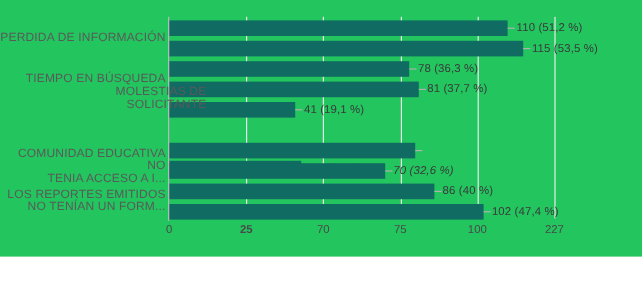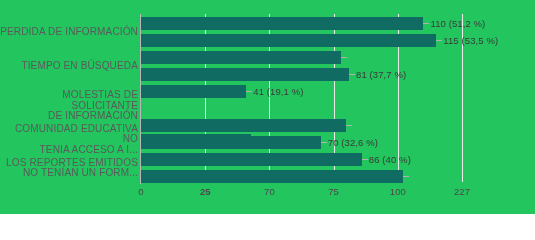--- a/index.html
+++ b/index.html
@@ -114,20 +114,21 @@
           <div class="bar-value" style="left: 289.48px;">110 (51,2 %)</div>
         </div>
         <div class="bar-row" style="top: 20px; width: 321px;">
           <div class="bar" style="width: 295.32px; background: rgb(16, 107, 99);"></div>
           <div class="bar-leader" style="left: 295.32px;"></div>
           <div class="bar-value" style="left: 302.32px;">115 (53,5 %)</div>
         </div>
         <div class="bar-row" style="top: 37px; width: 321px;">
           <div class="bar" style="width: 200.304px; background: rgb(16, 107, 99);"></div>
           <div class="bar-leader" style="left: 200.304px;"></div>
+          <div class="bar-value" style="left: 207.304px;">78 (36,3 %)</div>
         </div>
         <div class="bar-row" style="top: 54px; width: 321px;">
           <div class="bar" style="width: 208.008px; background: rgb(16, 107, 99);"></div>
           <div class="bar-leader" style="left: 208.008px;"></div>
           <div class="bar-value" style="left: 215.008px;">81 (37,7 %)</div>
         </div>
         <div class="bar-row" style="top: 71px; width: 321px;">
           <div class="bar" style="width: 105.288px; background: rgb(16, 107, 99);"></div>
           <div class="bar-leader" style="left: 105.288px;"></div>
           <div class="bar-value" style="left: 112.288px;">41 (19,1 %)</div>
@@ -137,46 +138,46 @@
           <div class="bar-leader" style="left: 110.424px;"></div>
           <div class="bar-value" style="left: 117.424px;">43 (20 %)</div>
         </div>
         <div class="bar-row" style="top: 105px; width: 321px;">
           <div class="bar" style="width: 205.44px; background: rgb(16, 107, 99);"></div>
           <div class="bar-leader" style="left: 205.44px;"></div>
         </div>
         <div class="bar-row" style="top: 122px; width: 321px;">
           <div class="bar" style="width: 179.76px; background: rgb(16, 107, 99);"></div>
           <div class="bar-leader" style="left: 179.76px;"></div>
-          <div class="bar-value" style="left: 186.76px;">70 (32,6 %)</div>
+          <div class="bar-value" style="left: 186.76px; font-style: italic;">70 (32,6 %)</div>
         </div>
         <div class="bar-row" style="top: 139px; width: 321px;">
           <div class="bar" style="width: 220.848px; background: rgb(16, 107, 99);"></div>
           <div class="bar-leader" style="left: 220.848px;"></div>
           <div class="bar-value" style="left: 227.848px;">86 (40 %)</div>
         </div>
         <div class="bar-row" style="top: 156px; width: 321px;">
           <div class="bar" style="width: 261.936px; background: rgb(16, 107, 99);"></div>
           <div class="bar-leader" style="left: 261.936px;"></div>
+          <div class="bar-value" style="left: 268.936px;">102 (47,4 %)</div>
         </div>
       </div>
   </div>
 
   <div class="axis-line-y"></div>
 
   <div id="cat-labels">
       <div class="cat-label-wrap" style="top: 26.75px;">
         <div>PERDIDA DE INFORMACIÓN</div>
       </div>
       <div class="cat-label-wrap" style="top: 60.75px;">
         <div>TIEMPO EN BÚSQUEDA</div>
       </div>
-      <div class="cat-label-wrap" style="top: 90px;">
+      <div class="cat-label-wrap" style="top: 72px; padding-left: 34px;">
         <div>MOLESTIAS DE SOLICITANTE</div>
-        <div>DE INFORMACIÓN</div>
       </div>
       <div class="cat-label-wrap" style="top: 123.5px;">
         <div>COMUNIDAD EDUCATIVA NO</div>
         <div>TENIA ACCESO A I...</div>
       </div>
       <div class="cat-label-wrap" style="top: 157.5px;">
         <div>LOS REPORTES EMITIDOS</div>
         <div>NO TENÍAN UN FORM...</div>
       </div>
     </div>

